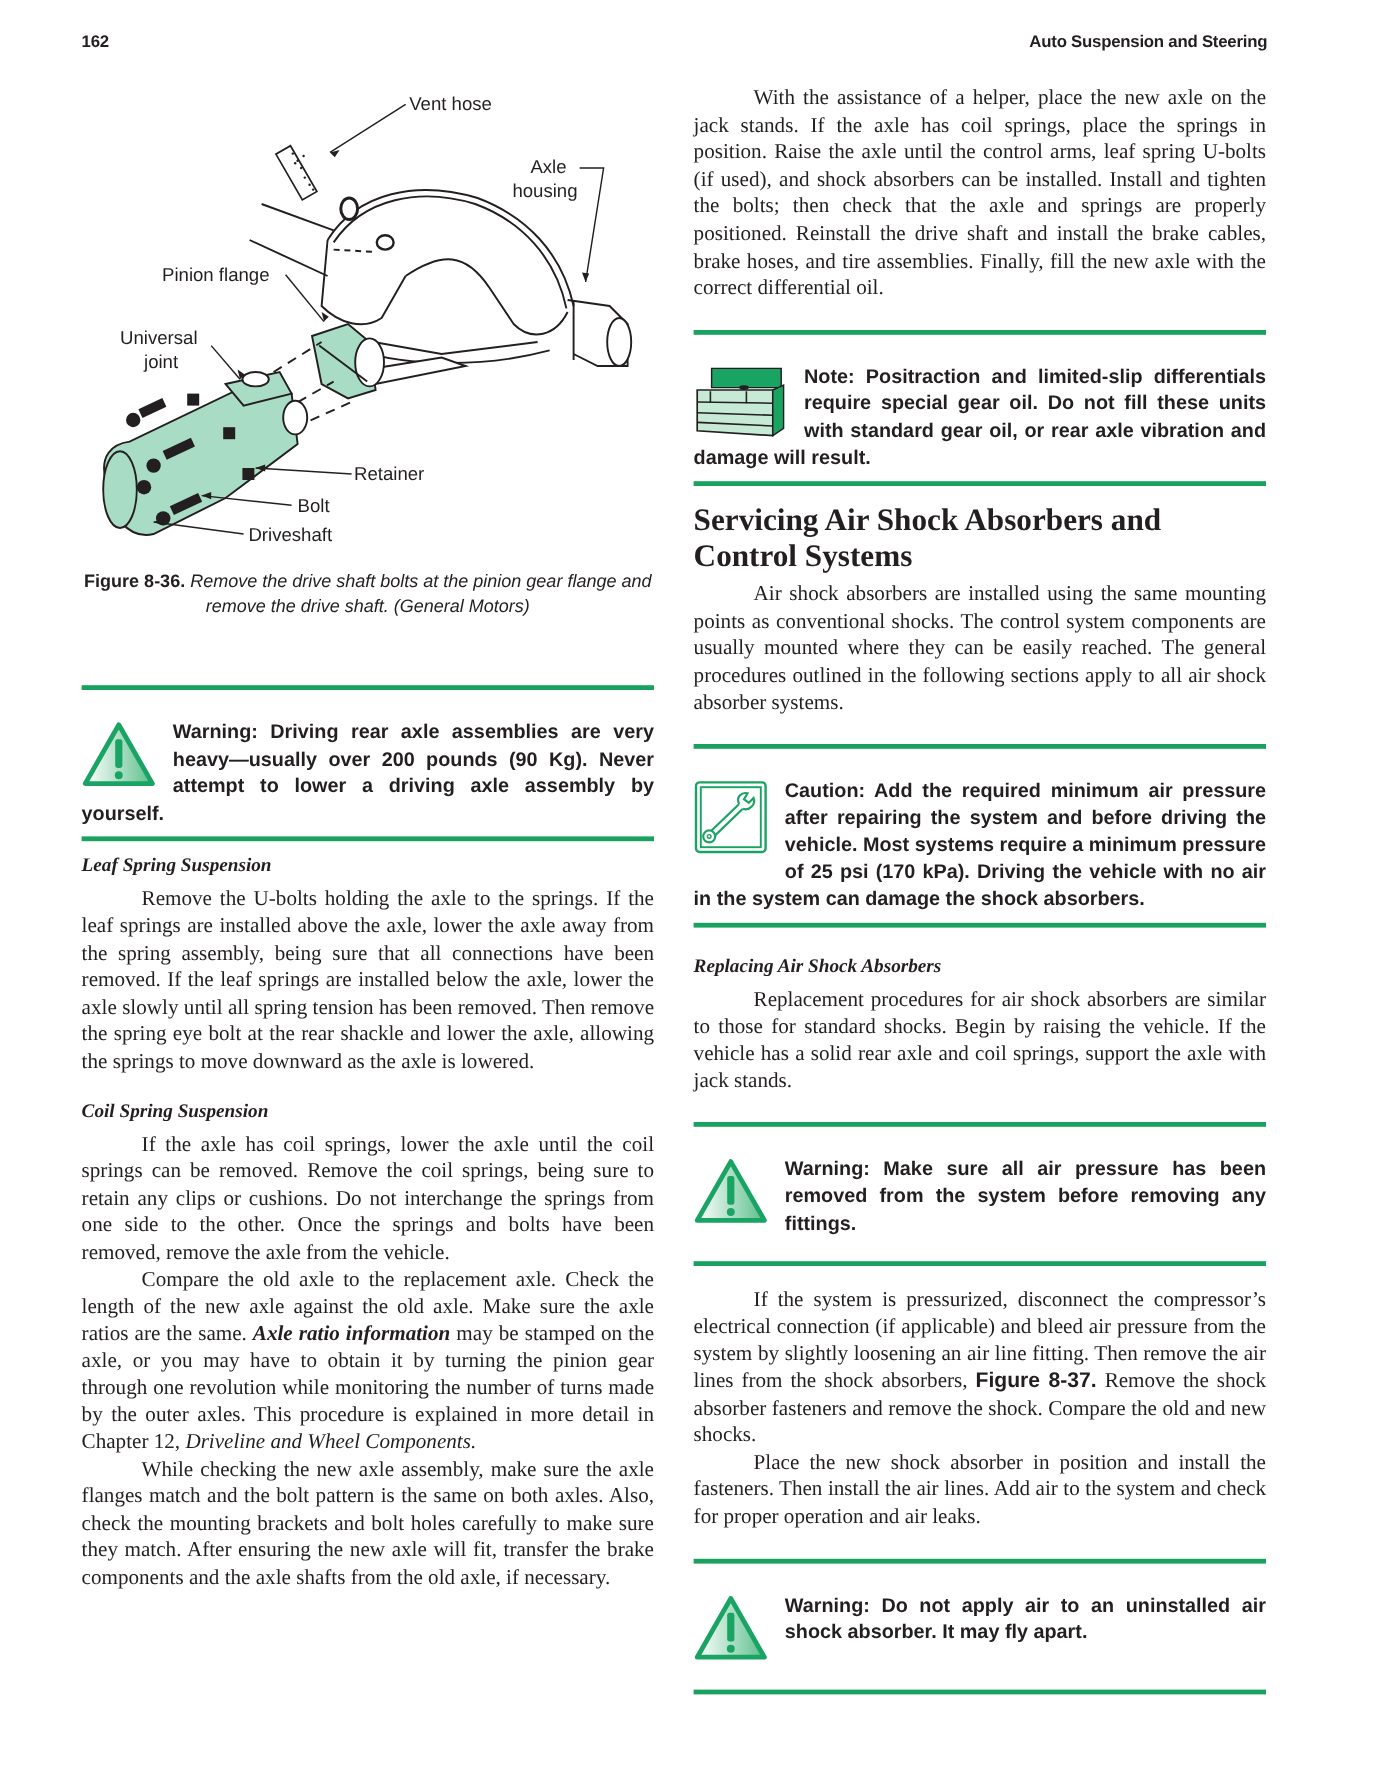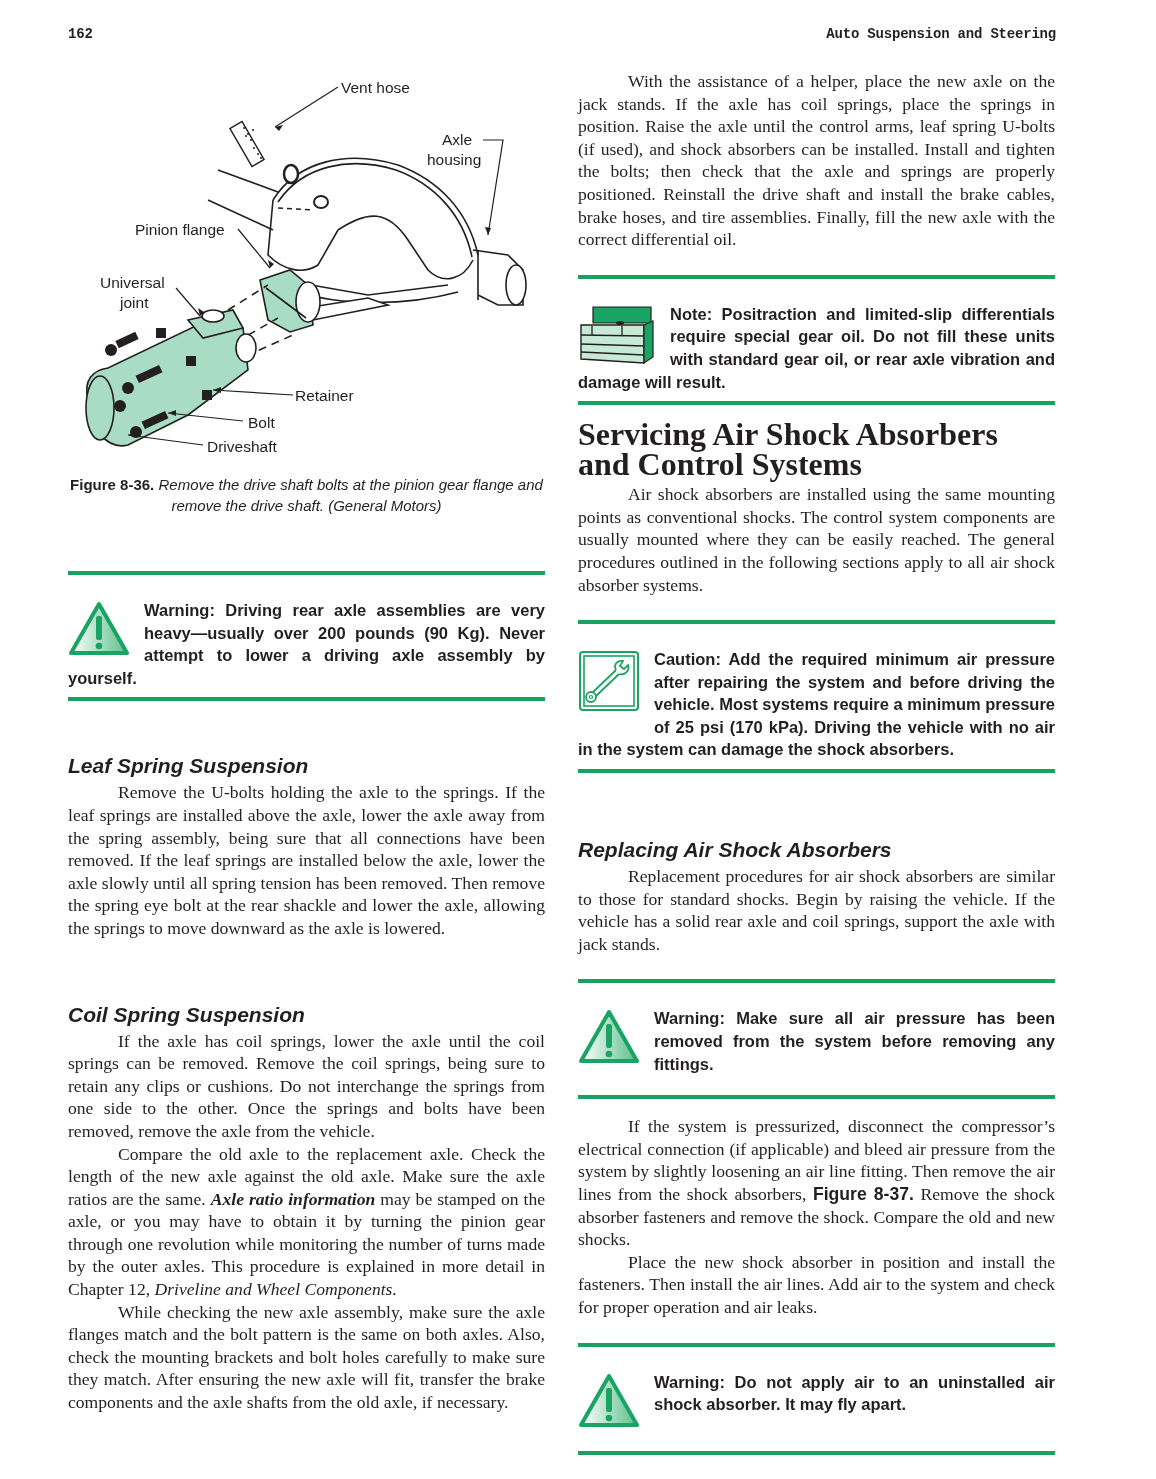--- a/index.html
+++ b/index.html
@@ -1,38 +1,38 @@
 <!DOCTYPE html>
 <html><head>
 <meta charset="utf-8">
 <style>
   * { margin: 0; padding: 0; box-sizing: border-box; }
   html, body { width: 1156px; height: 1479px; background: #ffffff; }
   body { position: relative; font-family: "Liberation Serif", "DejaVu Serif", serif; color: #231f20; overflow: hidden; }
 
   .running-head { position: absolute; top: 26px; left: 68px; width: 988px; height: 20px;
-    font-family: Liberation Mono, monospace; font-weight: bold; font-size: 14px; letter-spacing: -0.2px; }
+    font-family: Liberation Sans, sans-serif; font-weight: bold; font-size: 14px; letter-spacing: -0.2px; }
   .running-head .pn { position: absolute; left: 0; top: 0; }
   .running-head .bt { position: absolute; right: 0; top: 0; }
 
   .col { position: absolute; width: 477px; }
   .col-left { left: 68px; top: 70px; }
   .col-right { left: 578px; top: 70px; }
 
   .figure { position: relative; width: 477px; height: 400px; }
   .figure svg { position: absolute; left: 0; top: 0; }
   .callout { position: absolute; font-family: "Liberation Sans", sans-serif; font-size: 15.5px; color: #231f20; line-height: 20px; white-space: nowrap; }
   .caption { font-family: "Liberation Sans", sans-serif; font-size: 15px; line-height: 21px; color: #231f20; text-align: center; margin-top: 4px; }
   .caption b { font-weight: bold; }
   .caption i { font-style: italic; }
 
   p.body { font-family: "Liberation Serif", serif; font-size: 17.6px; line-height: 22.6px; text-align: justify; text-indent: 50px; color: #231f20; }
 
-  h2.sub { font-family: Liberation Sans, sans-serif; font-style: italic; font-weight: bold; font-size: 21px; line-height: 26px; margin-bottom: 2px; margin-top: 44px; }
-  h1.sec { font-family: "Liberation Serif", serif; font-weight: bold; font-size: 32px; line-height: 30px; }
+  h2.sub { font-family: Liberation Serif, serif; font-style: italic; font-weight: bold; font-size: 16px; line-height: 26px; margin-bottom: 2px; }
+  h1.sec { font-family: "Liberation Serif", serif; font-weight: bold; font-size: 26px; line-height: 30px; }
   h2.sub.center { }
 
   .callbox { position: relative; border-top: 4px solid #18a15f; border-bottom: 4px solid #18a15f; padding: 24px 0 8px 0; }
   .callbox .cb-text { font-family: "Liberation Sans", sans-serif; font-weight: bold; font-size: 16.5px; line-height: 22.6px; text-align: justify; color: #231f20; }
   .callbox .icon-float { float: left; margin-right: 14px; margin-top: 2px; }
   .callbox::after { content: ""; display: block; clear: both; }
 
   em.bi { font-style: italic; font-weight: bold; }
   .fig-ref { font-weight: bold; font-family: "Liberation Sans", sans-serif; }
 </style>

